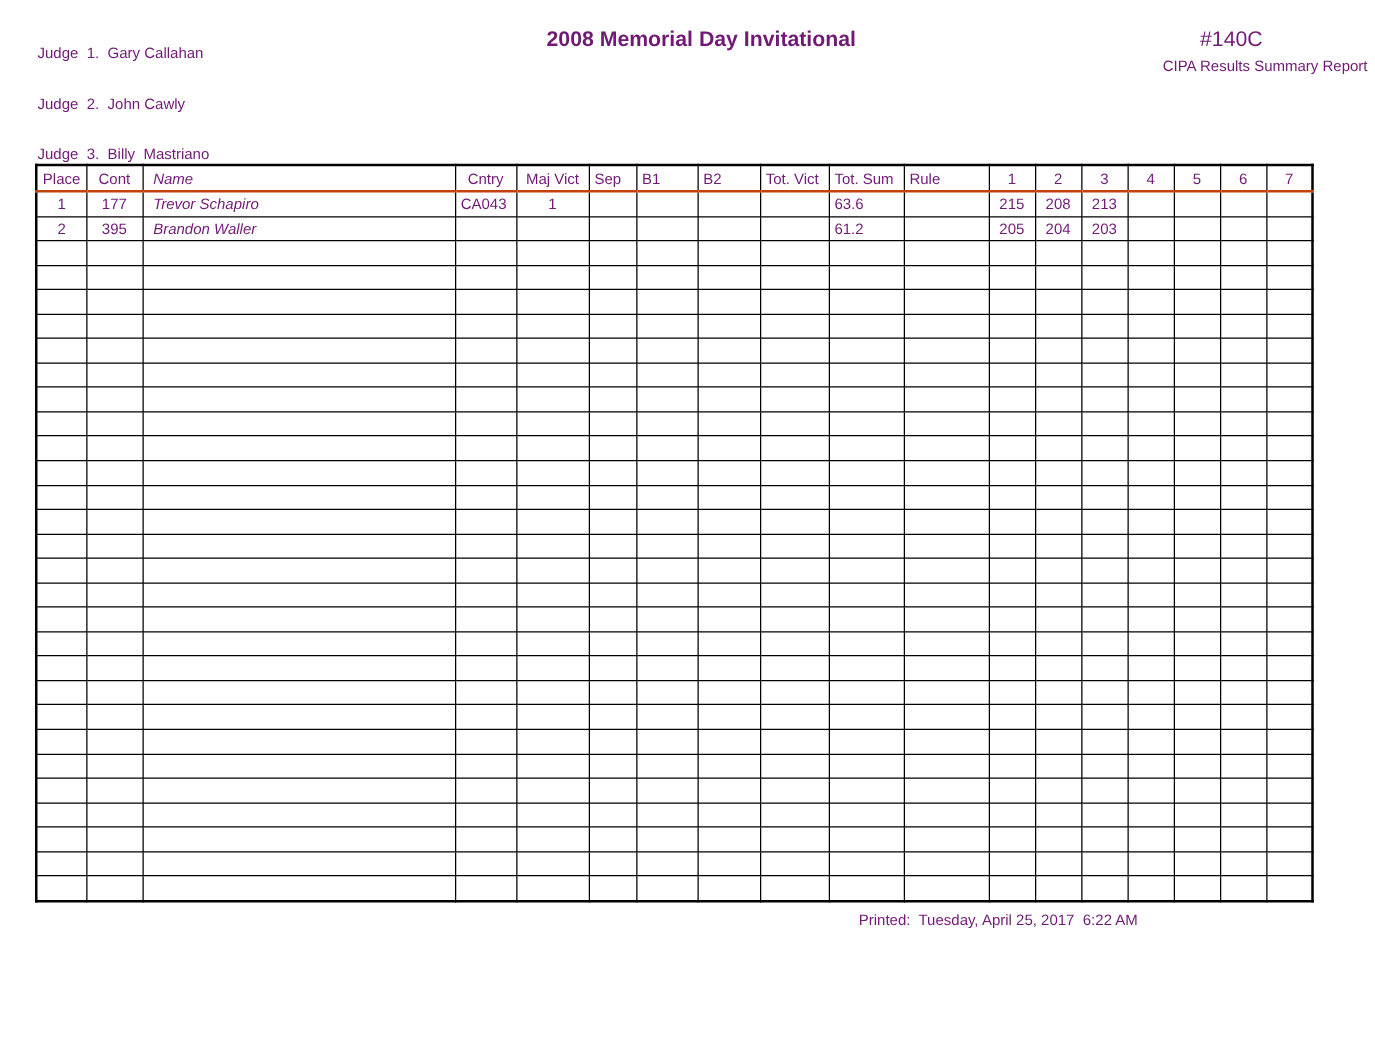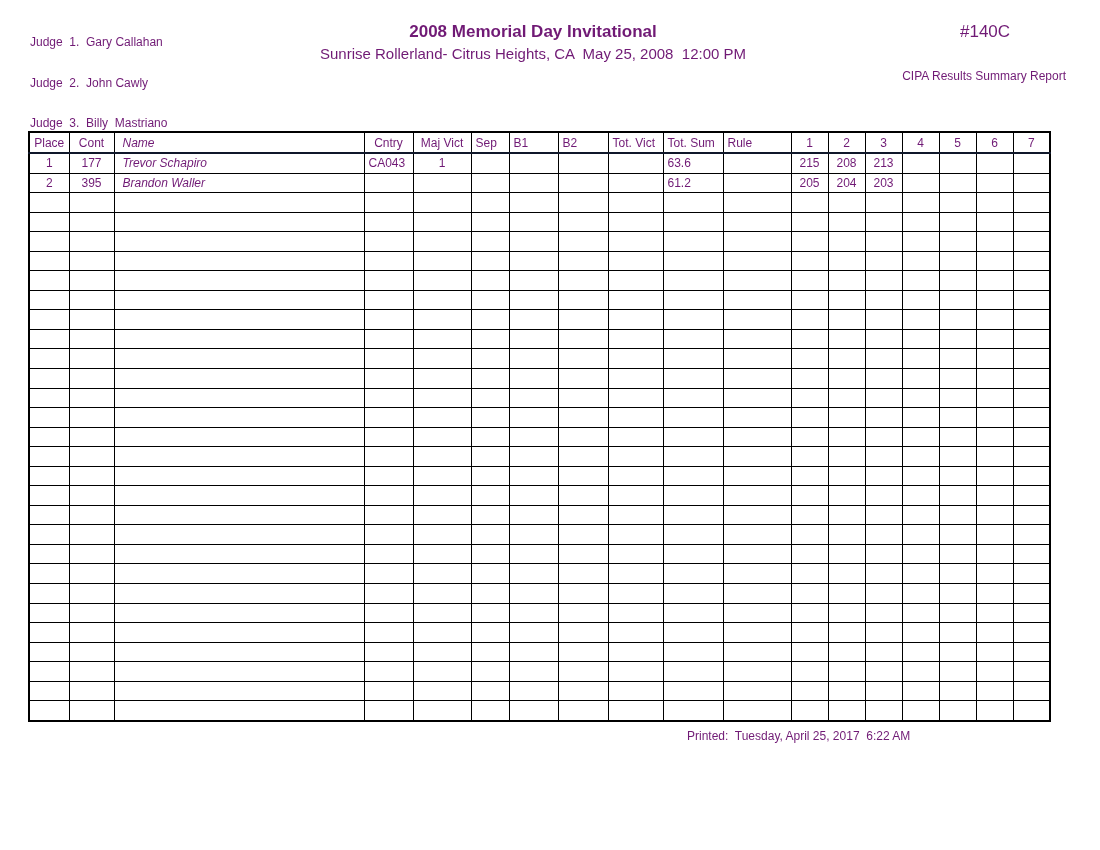--- a/index.html
+++ b/index.html
@@ -23,20 +23,21 @@
     white-space: pre;
   }
 
   
   .title-block {
     position: absolute;
     left: 0;
     top: 21px;
     width: 1066px;
     text-align: center;
+    padding-left: 28px;
   }
   .title-line    { font-size: 17px; font-weight: bold; line-height: 21px; white-space: pre; }
   .venue-line    { font-size: 15px; line-height: 23px; white-space: pre; }
   .event-line    { font-size: 20px; font-weight: bold; line-height: 27px; white-space: pre; }
   .report-line   { font-size: 12px; line-height: 23px; white-space: pre; text-align: right; }
 
   
   .event-number {
     position: absolute;
     left: 960px;
@@ -63,21 +64,21 @@
     border: 2px solid #000;
   }
   .results th, .results td {
     border: 1px solid #000;
     font-size: 12px;
     font-weight: normal;
     padding: 0 4px;
     white-space: nowrap;
     overflow: hidden;
   }
-  .results thead th { height: 19px; border-bottom: 2px solid #0f172a; }
+  .results thead th { height: 19px; border-bottom: 2px solid #c2410c; }
   .results tbody td { height: 18.55px; line-height: 18.55px; }
   .al { text-align: left; }
   .ac { text-align: center; }
   .results th.name-col, .results td.name-col { padding-left: 8px; font-style: italic; }
 
   
   .printed-line {
     position: absolute;
     left: 687px;
     top: 729px;
@@ -92,21 +93,20 @@
 <div class="page">
 
   <div class="judges-list">
     <div>Judge  1.  Gary Callahan</div>
     <div>Judge  2.  John Cawly</div>
     <div>Judge  3.  Billy  Mastriano</div>
   </div>
 
   <div class="title-block">
     <div class="title-line">2008 Memorial Day Invitational</div>
-    <div class="venue-line">Sunrise Rollerland- Citrus Heights, CA  May 25, 2008  12:00 PM</div>
     <div class="report-line">CIPA Results Summary Report</div>
   </div>
 
   <div class="event-number">#140C</div>
 
 
   <div class="table-wrap">
     <table class="results">
       <colgroup id="table-colgroup">
           <col style="width: 40px;">

